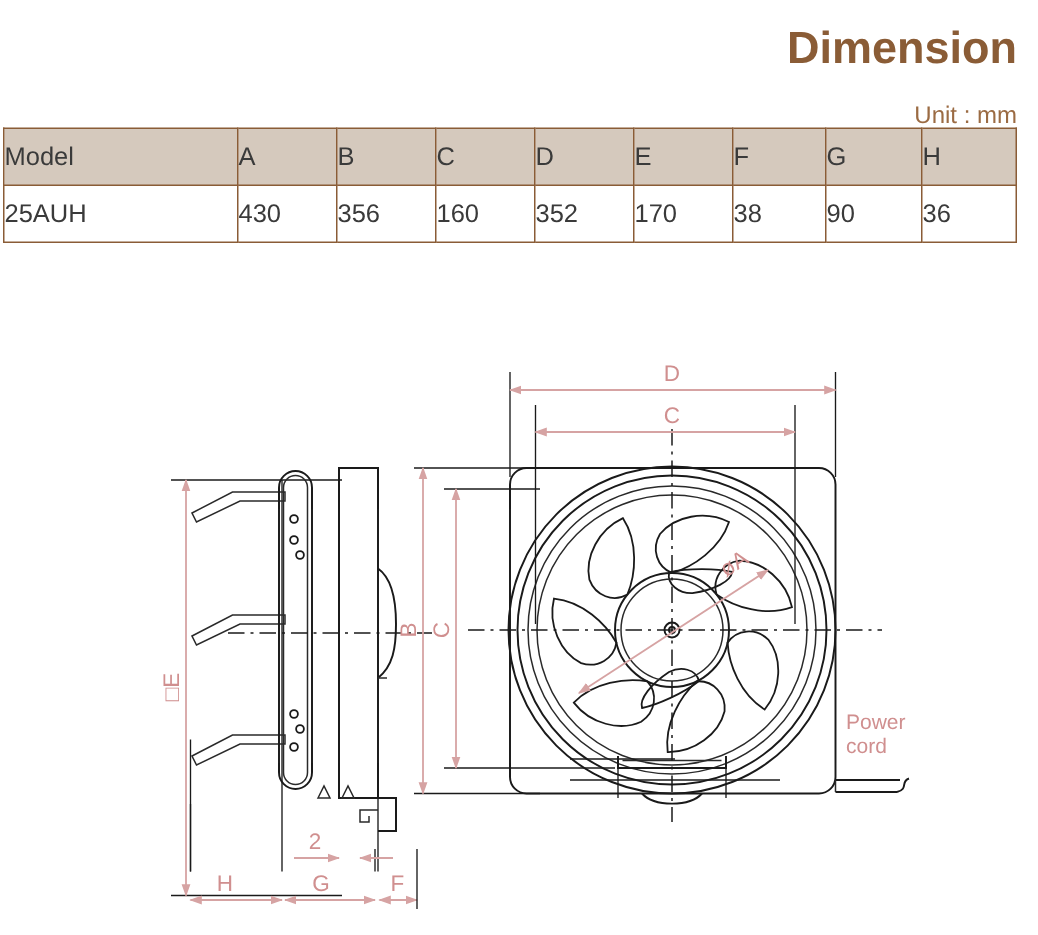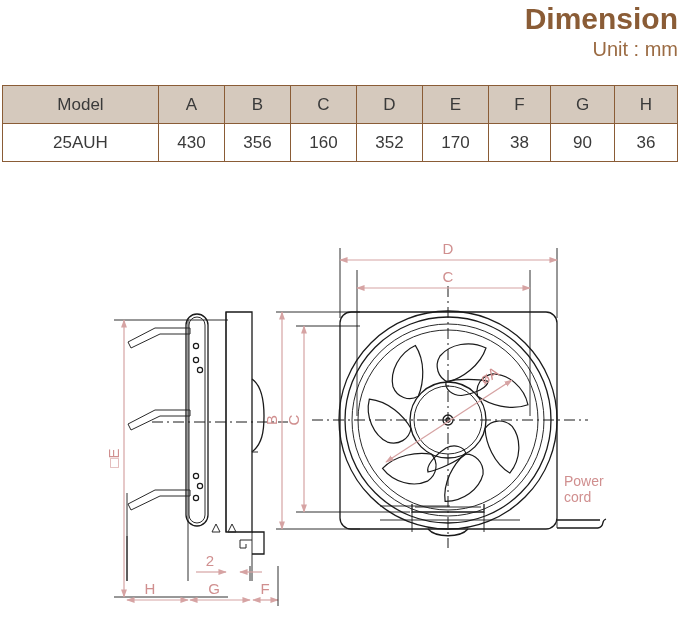--- a/index.html
+++ b/index.html
@@ -21,40 +21,40 @@
     text-align: right;
     width: 400px;
   }
   #title {
     font-size: 30px;
     font-weight: bold;
     color: #8a5c36;
     letter-spacing: 0px;
     line-height: 34px;
     margin: 0;
-    padding-top: 2px;
+    padding-top: 16px;
   }
   #unit {
-    font-size: 20px;
+    font-size: 16px;
     color: #9b6b43;
     line-height: 26px;
-    margin-top: 0;
+    margin-top: 15px;
   }
 
   
   #dimension-table {
     position: absolute;
     left: 2px; top: 85px;
     width: 676px;
     border-collapse: collapse;
     table-layout: fixed;
   }
   #dimension-table td, #dimension-table th {
     border: 1px solid #8a5c36;
-    text-align: center;
+    text-align: left;
     font-weight: normal;
     color: #3a3a3a;
     font-size: 17px;
     height: 38px;
     padding: 0;
   }
   #dimension-table thead th {
     background: #d5c9bd;
     font-size: 17px;
     color: #3a3a3a;

